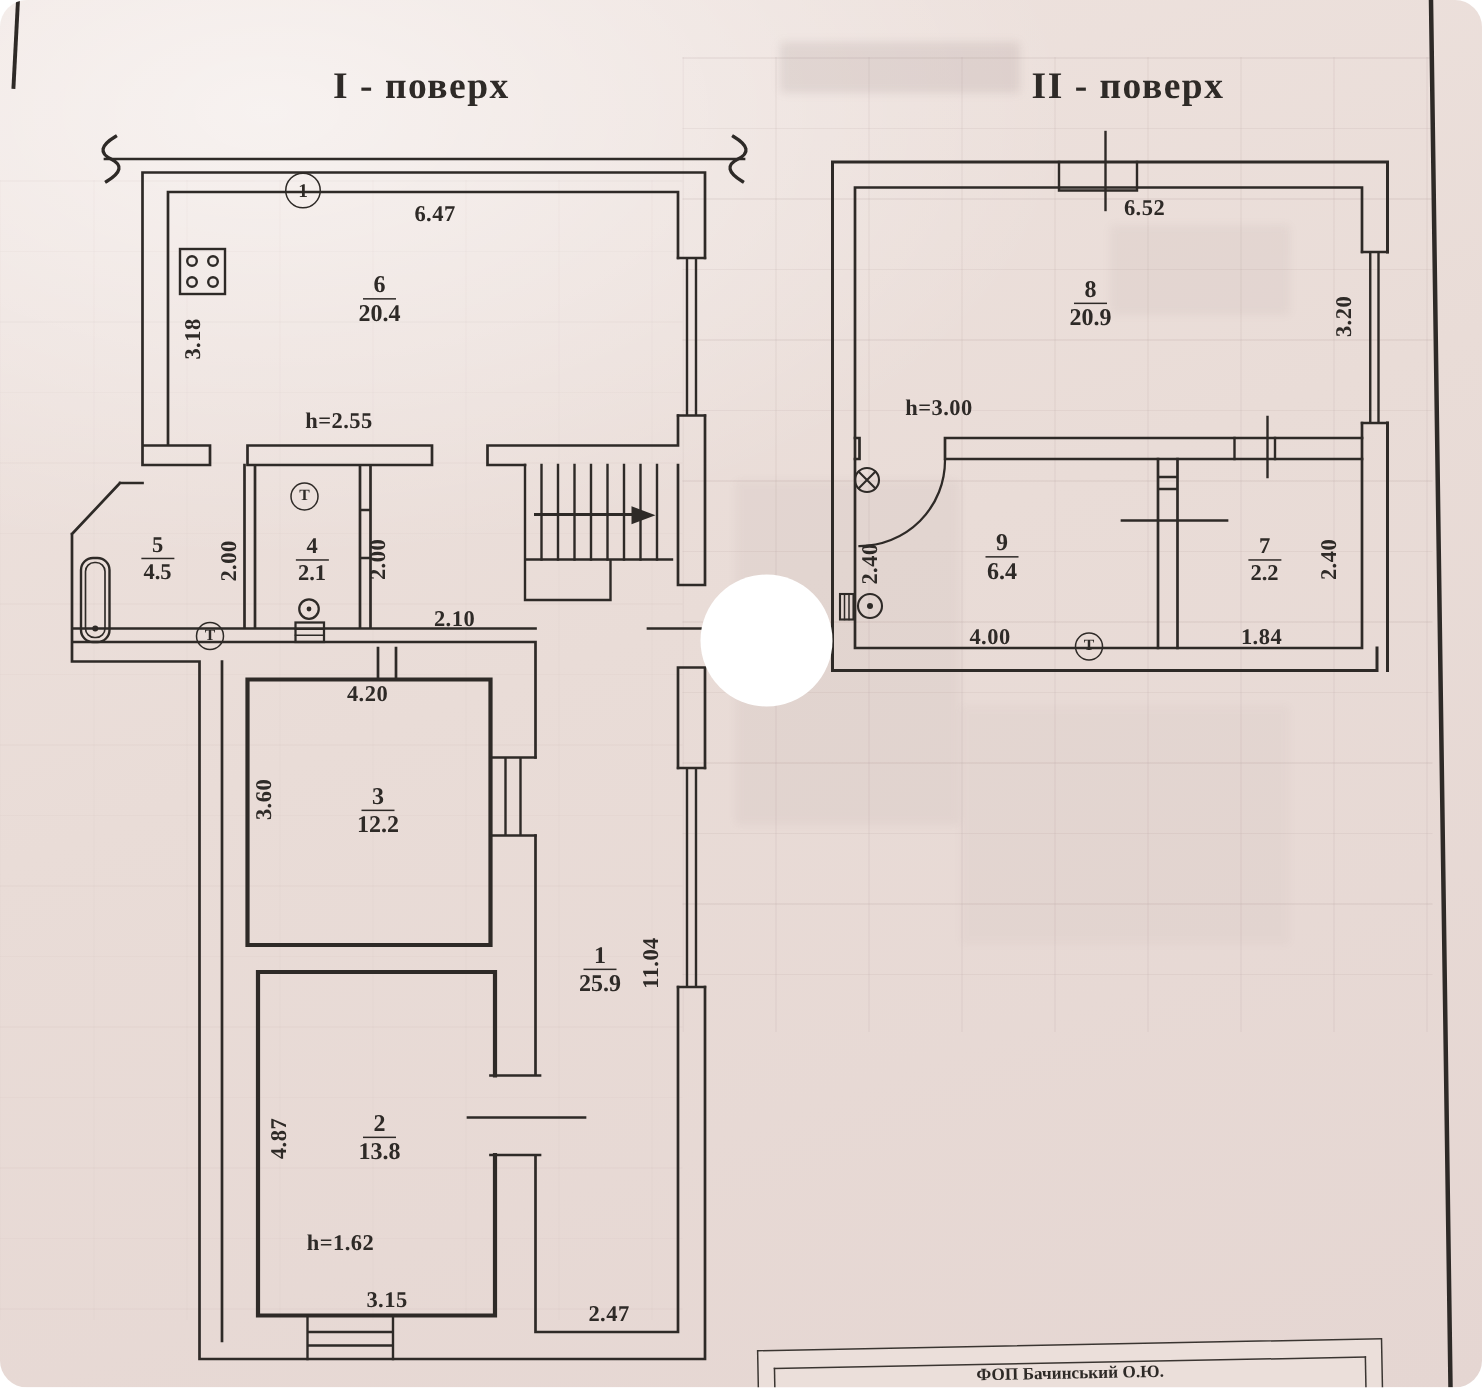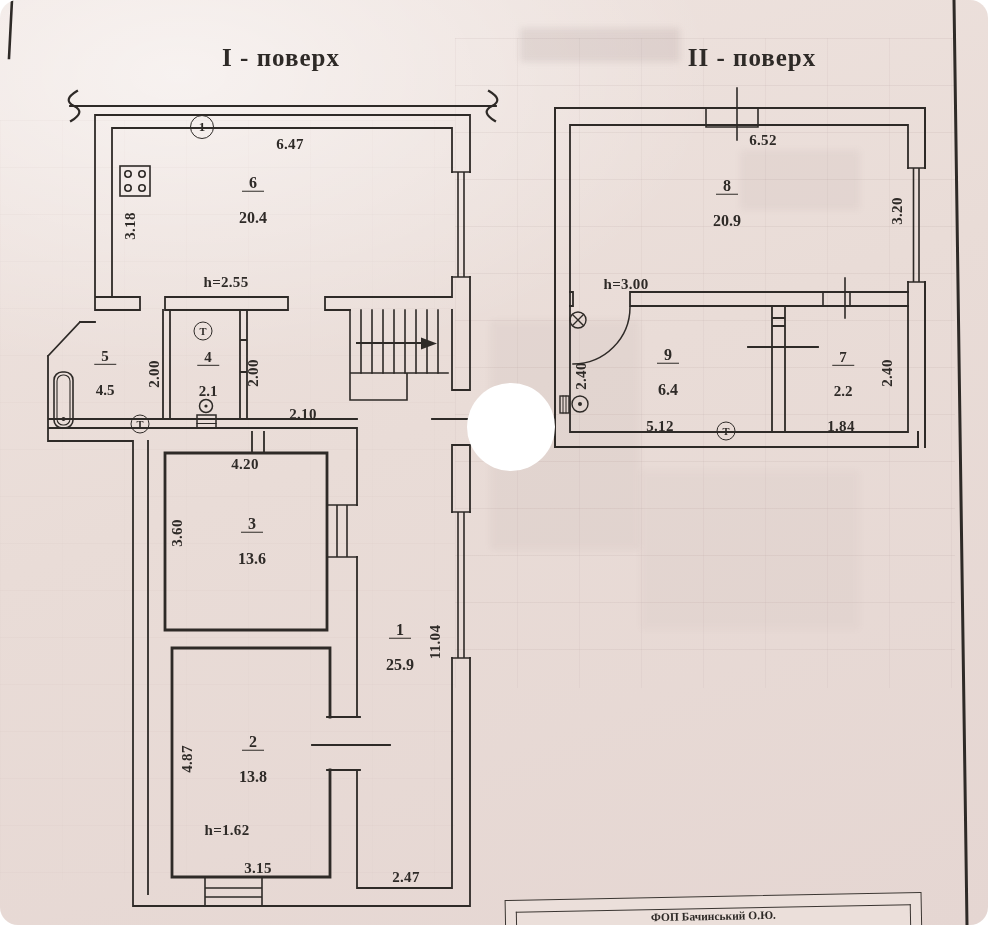--- a/index.html
+++ b/index.html
@@ -31,21 +31,21 @@
     font-weight:600;font-size:15px;white-space:nowrap;letter-spacing:.3px;
   }
   .lbl.vert{transform:translate(-50%,-50%) rotate(-90deg);}
   .lbl.title{font-size:25px;letter-spacing:1px;}
   .roomlbl{
     position:absolute;transform:translate(-50%,-50%);
     display:flex;flex-direction:column;align-items:center;line-height:1.08;
     font-weight:700;
   }
   .roomlbl .num{font-size:16px;border-bottom:1.6px solid #2e2a27;padding:0 7px;}
-  .roomlbl .area{font-size:16px;padding-top:17px;}
+  .roomlbl .area{font-size:16px;padding-top:1px;}
   .roomlbl.small .num,.roomlbl.small .area{font-size:15px;}
   .marker{
     position:absolute;transform:translate(-50%,-50%);
     border:1.7px solid #2e2a27;border-radius:50%;
     display:flex;align-items:center;justify-content:center;
     font-weight:700;background:transparent;
   }
   .marker.big{width:22px;height:22px;font-size:13px;}
   .marker.sm{width:17px;height:17px;font-size:10.5px;}
   .stamp{
@@ -189,21 +189,21 @@
     <span class="num">4</span>
     <span class="area">2.1</span>
   </div>
   <div class="lbl vert" style="left:253px;top:373px">2.00</div>
   <div class="lbl" style="left:303px;top:414px">2.10</div>
 
   <div class="lbl" style="left:245px;top:464px">4.20</div>
   <div class="lbl vert" style="left:177px;top:533px">3.60</div>
   <div class="roomlbl" style="left:252px;top:541px">
     <span class="num">3</span>
-    <span class="area">13.6</span>
+    <span class="area">12.2</span>
   </div>
 
   <div class="roomlbl" style="left:400px;top:647px">
     <span class="num">1</span>
     <span class="area">25.9</span>
   </div>
   <div class="lbl vert" style="left:435px;top:642px">11.04</div>
 
   <div class="roomlbl" style="left:253px;top:759px">
     <span class="num">2</span>
@@ -214,28 +214,28 @@
   <div class="lbl" style="left:258px;top:868px">3.15</div>
   <div class="lbl" style="left:406px;top:877px">2.47</div>
 
   <div class="lbl title" style="left:752px;top:58px">II - поверх</div>
   <div class="lbl" style="left:763px;top:140px">6.52</div>
   <div class="roomlbl" style="left:727px;top:203px">
     <span class="num">8</span>
     <span class="area">20.9</span>
   </div>
   <div class="lbl vert" style="left:897px;top:211px">3.20</div>
-  <div class="lbl" style="left:626px;top:284px">h=3.00</div>
+  <div class="lbl" style="left:626px;top:273px">h=3.00</div>
 
   <div class="roomlbl" style="left:668px;top:372px">
     <span class="num">9</span>
     <span class="area">6.4</span>
   </div>
   <div class="lbl vert" style="left:581px;top:376px">2.40</div>
-  <div class="lbl" style="left:660px;top:426px">5.12</div>
+  <div class="lbl" style="left:660px;top:426px">4.00</div>
 
   <div class="roomlbl small" style="left:843px;top:374px">
     <span class="num">7</span>
     <span class="area">2.2</span>
   </div>
   <div class="lbl vert" style="left:887px;top:373px">2.40</div>
   <div class="lbl" style="left:841px;top:426px">1.84</div>
 
   <div class="marker big" style="left:202px;top:127px">1</div>
   <div class="marker sm" style="left:203px;top:331px">Т</div>

